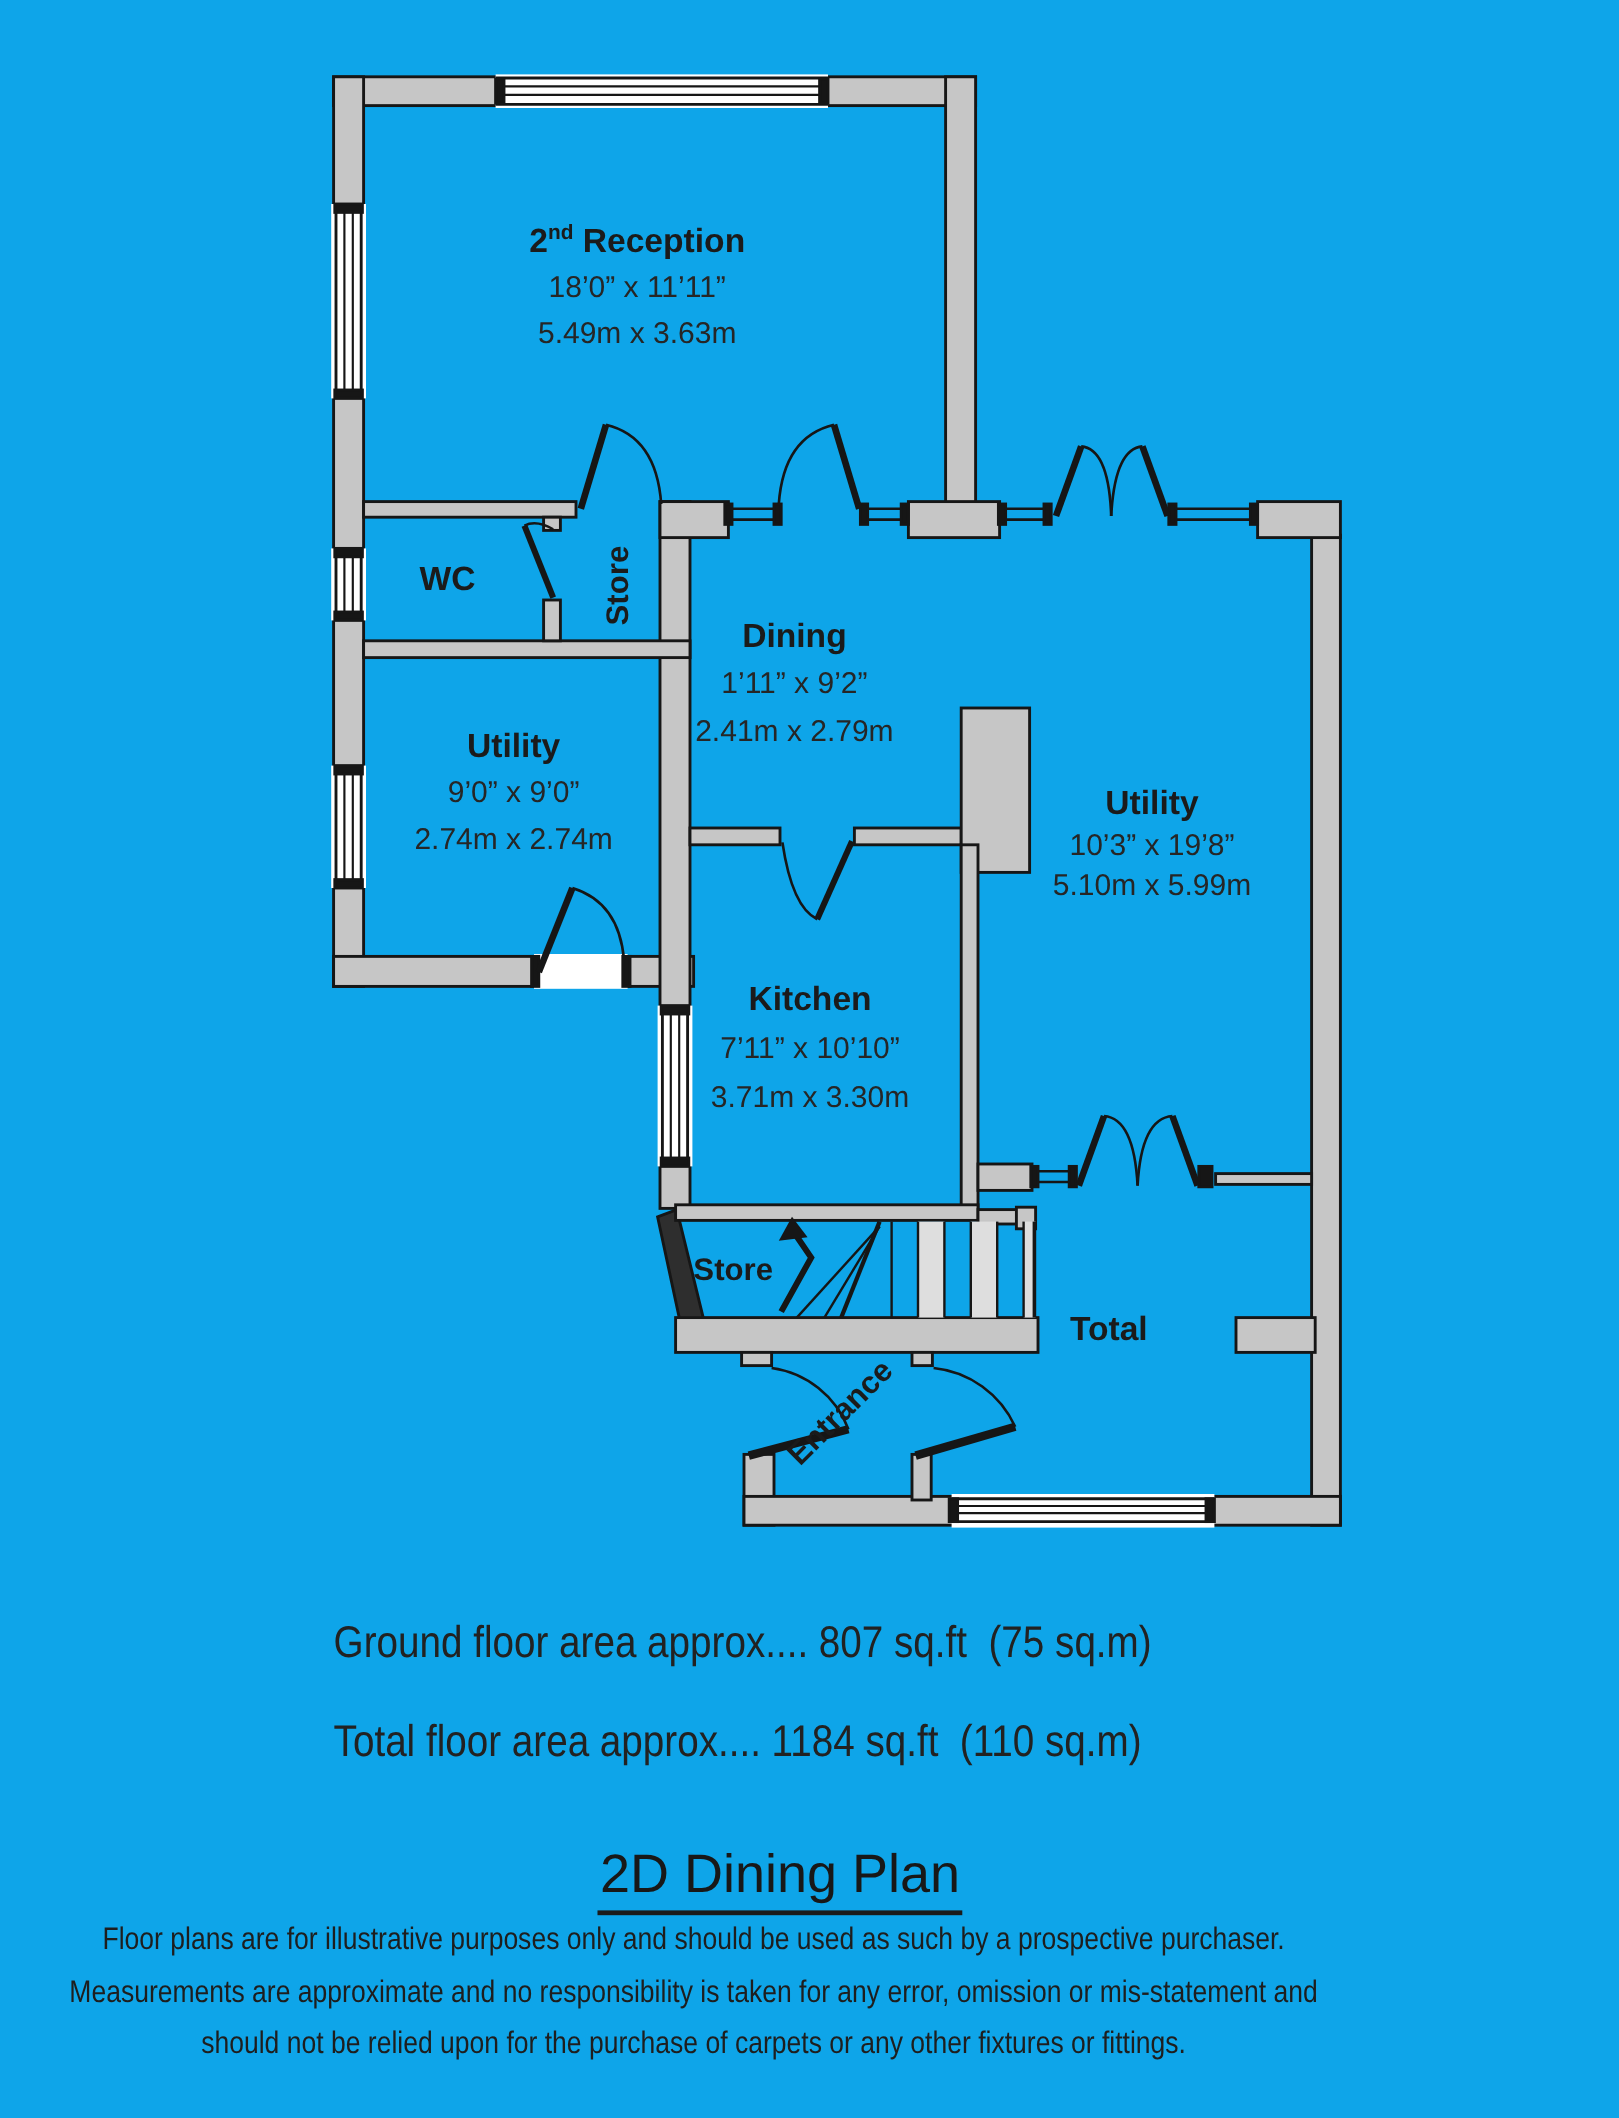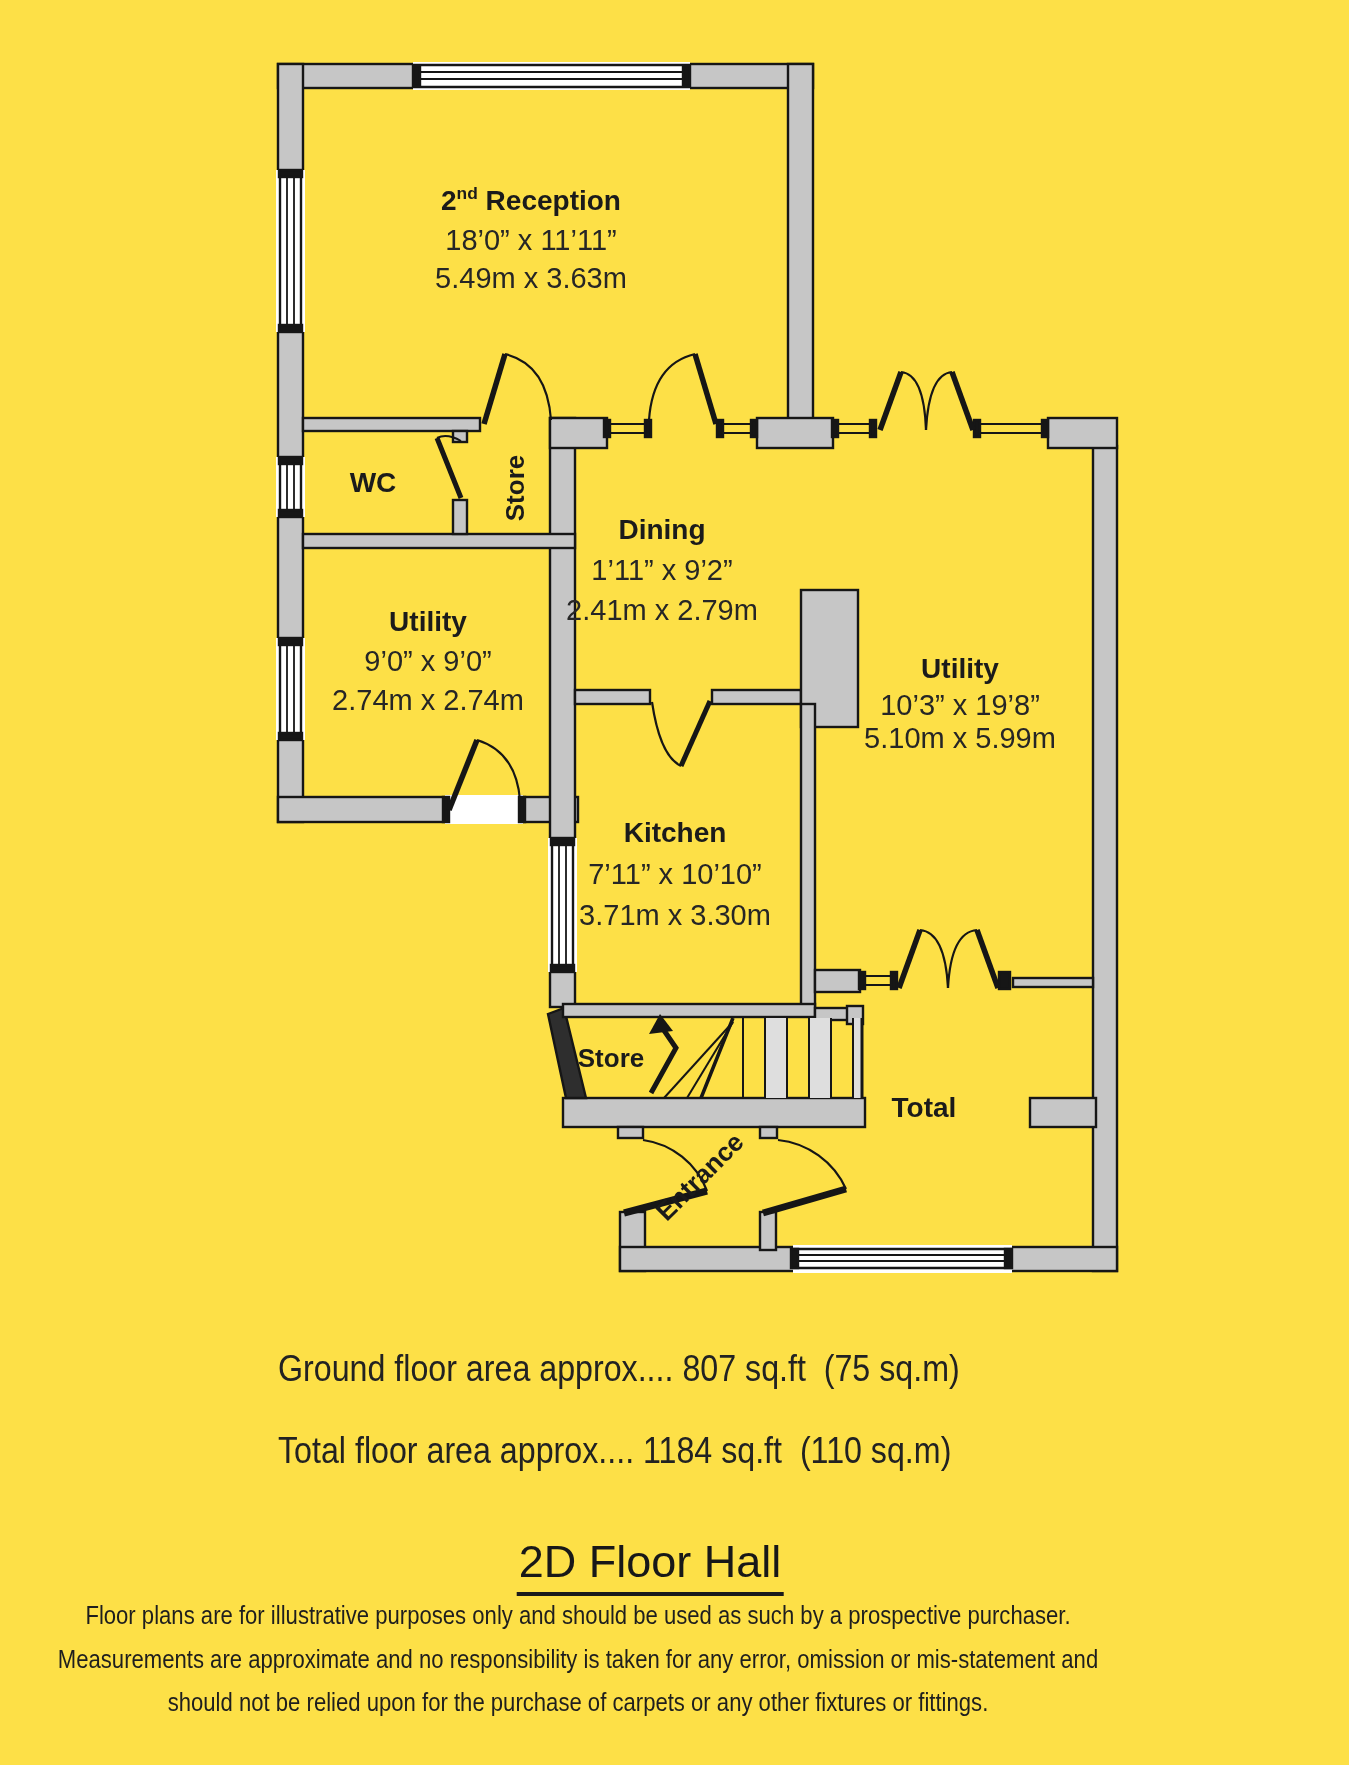--- a/index.html
+++ b/index.html
@@ -1,32 +1,32 @@
 <!DOCTYPE html>
 <html><head>
 <meta charset="utf-8">
 <style>
   html,body{margin:0;padding:0;background:#ffffff;}
   #page{
     position:relative;
     width:1349px;height:1765px;
-    background:#fde047;
+    background:#0ea5e9;
     font-family:"Liberation Sans", sans-serif;
     color:#1b1b1b;
     overflow:hidden;
   }
   #plan-svg{position:absolute;left:0;top:0;}
   .lbl{position:absolute;white-space:nowrap;}
   .rname{
     font-weight:700;font-size:28px;color:#1b1b1b;
     transform:translate(-50%,-50%);
   }
   .rname.small{font-size:26px;}
   .rdim{
-    font-weight:400;font-size:29px;color:#262626;
+    font-weight:400;font-size:25px;color:#262626;
     transform:translate(-50%,-50%);
   }
   .rot90{transform:translate(-50%,-50%) rotate(-90deg);}
   .rot45{transform:translate(-50%,-50%) rotate(-45deg);}
   sup{font-size:0.62em;}
   .area-line{
     position:absolute;left:278px;
     font-size:37px;color:#222;
     transform:scaleX(.87);transform-origin:left center;
     white-space:nowrap;
@@ -320,19 +320,19 @@
       <div class="rname">Total</div>
     </div>
 
   <div class="lbl" style="left:700px;top:1177px;">
       <div class="rname small rot45">Entrance</div>
     </div>
 
   <div class="area-line" style="top:1348px;">Ground floor area approx.... 807 sq.ft&nbsp; (75 sq.m)</div>
   <div class="area-line" style="top:1430px;">Total floor area approx.... 1184 sq.ft&nbsp; (110 sq.m)</div>
 
-  <div class="plan-title">2D Floor Hall</div>
+  <div class="plan-title">2D Dining Plan</div>
 
   <div class="disc-line" style="top:1600px;">Floor plans are for illustrative purposes only and should be used as such by a prospective purchaser.</div>
   <div class="disc-line" style="top:1644px;">Measurements are approximate and no responsibility is taken for any error, omission or mis-statement and</div>
   <div class="disc-line" style="top:1687px;">should not be relied upon for the purchase of carpets or any other fixtures or fittings.</div>
 
 </div>
 
 </body></html>

